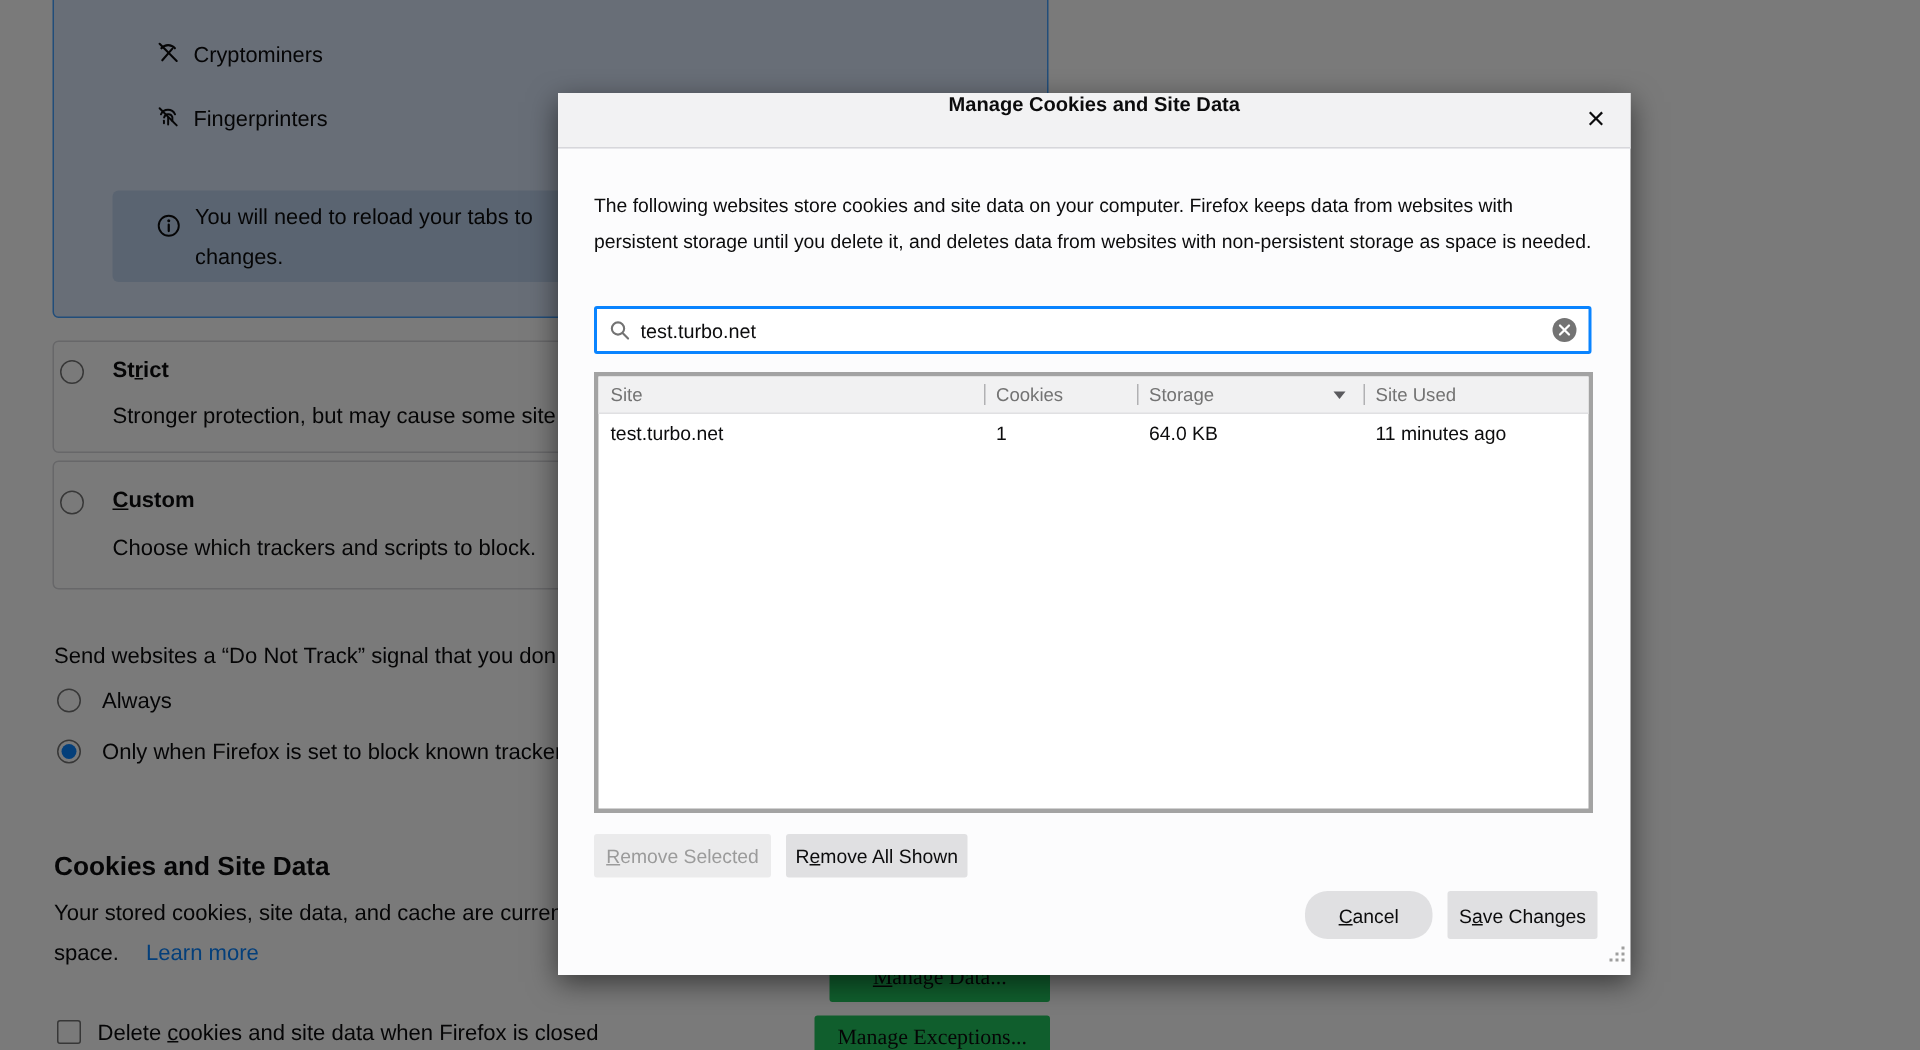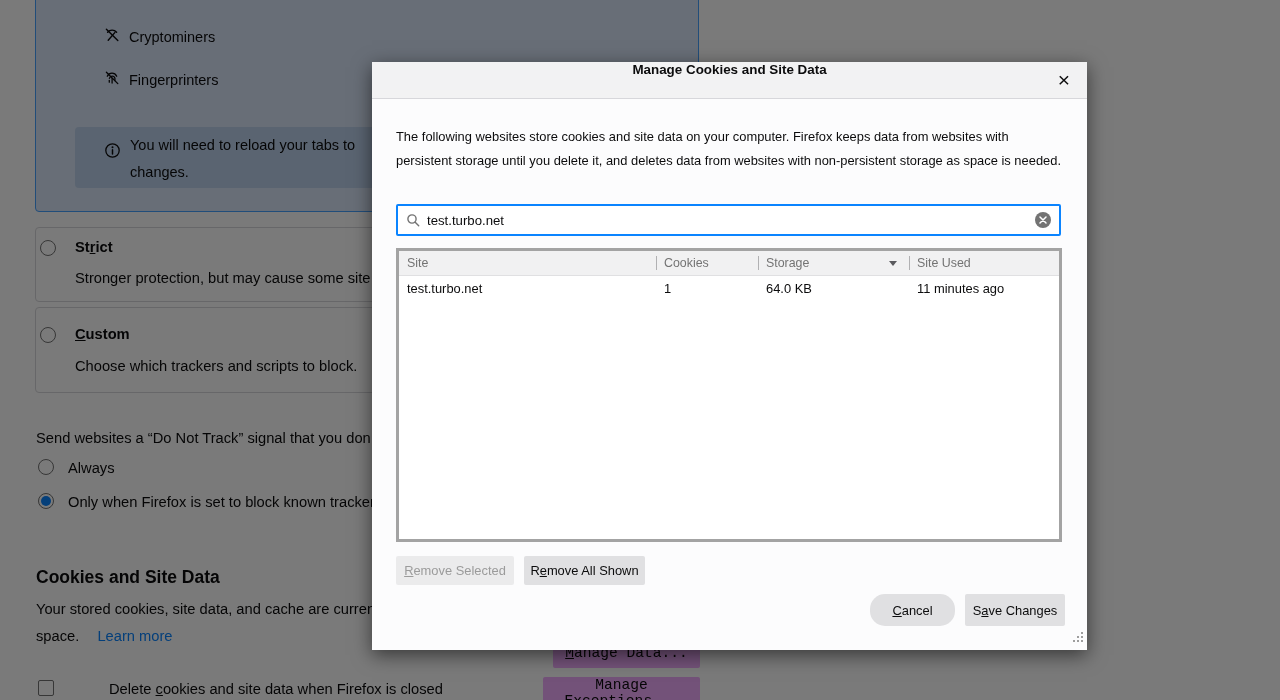--- a/index.html
+++ b/index.html
@@ -16,21 +16,21 @@
   .infobox .txt { font-size:14.5px; line-height:27px; }
   .opt-box { border:1px solid #d7d7db; border-radius:4px; background:#fff; }
   .opt-label { font-size:14.7px; font-weight:700; }
   .opt-desc, .bg-text { font-size:14.7px; }
   .radio { width:16px; height:16px; border:1px solid #737373; border-radius:50%; background:#fff; }
   .radio.checked { display:flex; align-items:center; justify-content:center; }
   .radio.checked::after { content:""; width:10px; height:10px; border-radius:50%; background:#0a84ff; }
   .checkbox { width:16px; height:16px; border:1px solid #737373; border-radius:2px; background:#fff; }
   .h2 { font-size:17.5px; font-weight:700; }
   .link { color:#0a84ff; cursor:pointer; }
-  .bg-btn { background:#f0abfc; border:none; border-radius:2px; font-family:Liberation Mono, monospace;
+  .bg-btn { background:#22c55e; border:none; border-radius:2px; font-family:Liberation Serif, serif;
             font-size:14.6px; color:#0c0c0d; }
   .ak { text-decoration:underline; text-underline-offset:1px; }
 
   
   .overlay { position:absolute; inset:0; background:rgba(0,0,0,0.52); z-index:5; }
 
   
   .dialog { position:absolute; left:372px; top:62px; width:715px; height:588px; z-index:10;
             background:#fcfcfd; box-shadow:0 5px 18px rgba(0,0,0,0.55); }
   .dlg-titlebar { position:absolute; left:0; top:0; right:0; height:37px; background:#f2f2f3;
@@ -129,21 +129,21 @@
     <div class="bg-text abs" style="left:36px; top:601px;">Your stored cookies, site data, and cache are curren</div>
     <div class="bg-text abs" style="left:36px; top:628px;">
       <span>space.</span>
       <span class="link" style="margin-left:14px;">Learn more</span>
     </div>
 
     <button class="bg-btn abs" style="left:553px; top:637px; width:147px; height:31px;"><span class="ak">M</span>anage Data...</button>
     <button class="bg-btn abs" style="left:543px; top:677px; width:157px; height:30px;">Manage Exceptions...</button>
 
     <div class="checkbox abs" style="left:38px; top:680px;"></div>
-    <div class="bg-text abs" style="left:65px; top:681px;margin-left:44px;">Delete <span class="ak">c</span>ookies and site data when Firefox is closed</div>
+    <div class="bg-text abs" style="left:65px; top:681px;">Delete <span class="ak">c</span>ookies and site data when Firefox is closed</div>
   </div>
 
   <div class="overlay"></div>
 
   <div class="dialog">
 
     <div class="dlg-titlebar">
       <span class="dlg-title">Manage Cookies and Site Data</span>
       <button class="dlg-close">×</button>
     </div>

